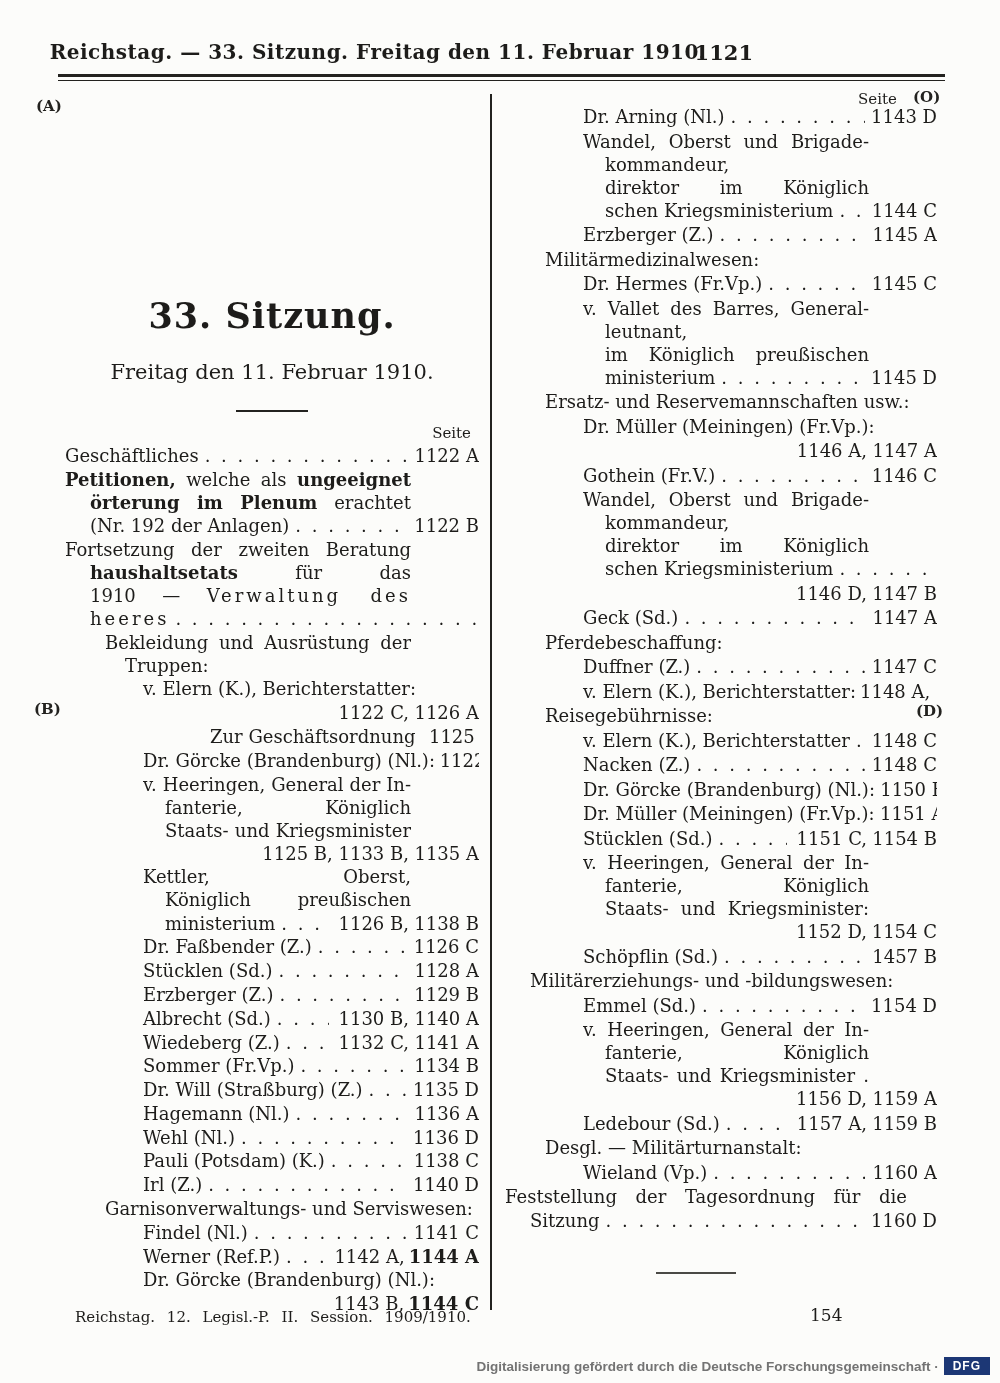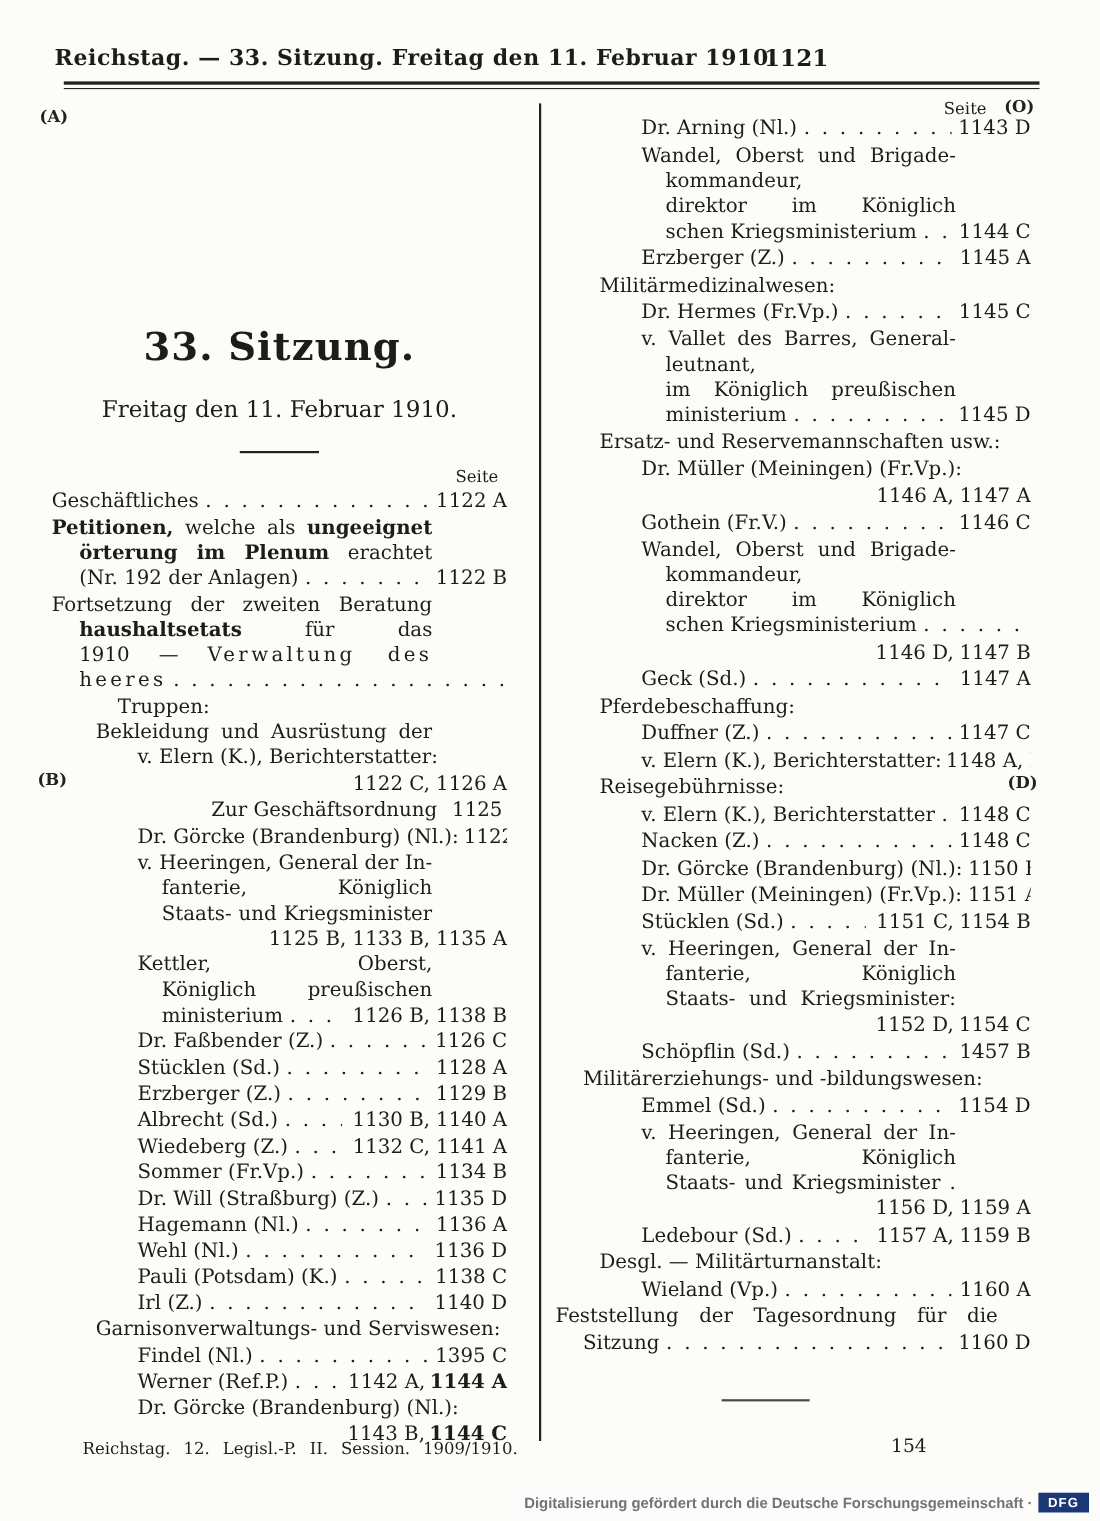--- a/index.html
+++ b/index.html
@@ -12,21 +12,21 @@
   .header { position:absolute; left:13px; top:40px; width:840px; height:30px; }
   .header-title { position:absolute; left:0; right:110px; text-align:center; font-size:20px; font-weight:bold; letter-spacing:0.5px; }
   .header-page { position:absolute; right:100px; top:0; font-size:21px; font-weight:bold; }
   .double-rule { position:absolute; left:58px; right:55px; top:74px; }
   .rule-thick { border-top:3px solid #23221f; }
   .rule-thin { border-top:1px solid #23221f; margin-top:3px; }
   .col-divider { position:absolute; left:490px; top:94px; width:2px; height:1216px; background:#23221f; }
   
   .marker { position:absolute; font-size:15px; font-weight:bold; color:#23221f; }
   
-  .left-col  { position:absolute; left:47px;  top:95px; width:414px; }
+  .left-col  { position:absolute; left:65px;  top:95px; width:414px; }
   .right-col { position:absolute; left:505px; top:95px; width:432px; }
   .session-heading { margin-top:200px; text-align:center; font-size:35px; font-weight:bold; letter-spacing:1px; }
   .session-date { margin-top:24px; text-align:center; font-size:21px; }
   .heading-rule { width:72px; border-top:2px solid #23221f; margin:26px auto 0; }
   .seite-label { margin-top:12px; text-align:right; padding-right:8px; font-size:15px; }
   .seite-right { position:absolute; left:858px; top:90px; font-size:15px; }
   
   .entries { font-size:18px; }
   #left-entries  { margin-top:2px;  line-height:23.8px; }
   #right-entries { margin-top:10px; line-height:24.5px; }
@@ -106,26 +106,26 @@
         <div class="row ind-1 j1">
           <span class="txt"><span class="b ">haushaltsetats</span><span class=""> für das Rechnungsjahr</span></span>
         </div>
         <div class="row ind-1 j1">
           <span class="txt"><span class="">1910 — </span><span class="sp">Verwaltung des Reichs-</span></span>
         </div>
         <div class="row ind-1">
           <span class="txt"><span class="sp">heeres</span></span>
           <span class="leader"></span>
         </div>
+        <div class="row ind-2 j1">
+          <span class="txt">Bekleidung und Ausrüstung der</span>
+        </div>
         <div class="row ind-3">
           <span class="txt">Truppen:</span>
         </div>
-        <div class="row ind-2 j1">
-          <span class="txt">Bekleidung und Ausrüstung der</span>
-        </div>
         <div class="row ind-4">
           <span class="txt">v. Elern (K.), Berichterstatter:</span>
         </div>
         <div class="row">
           <span class="gap"></span>
           <span class="n1">1122 C,</span>
           <span class="n2">1126 A</span>
         </div>
         <div class="row ind-6">
           <span class="txt">Zur Geschäftsordnung</span>
@@ -219,21 +219,21 @@
           <span class="txt">Irl (Z.)</span>
           <span class="leader"></span>
           <span class="n2">1140 D</span>
         </div>
         <div class="row ind-2">
           <span class="txt">Garnisonverwaltungs- und Serviswesen:</span>
         </div>
         <div class="row ind-4">
           <span class="txt">Findel (Nl.)</span>
           <span class="leader"></span>
-          <span class="n2">1395 C</span>
+          <span class="n2">1141 C</span>
         </div>
         <div class="row ind-4">
           <span class="txt">Werner (Ref.P.)</span>
           <span class="leader"></span>
           <span class="n1">1142 A,</span>
           <span class="n2 b">1144 A</span>
         </div>
         <div class="row ind-4">
           <span class="txt">Dr. Görcke (Brandenburg) (Nl.):</span>
         </div>

